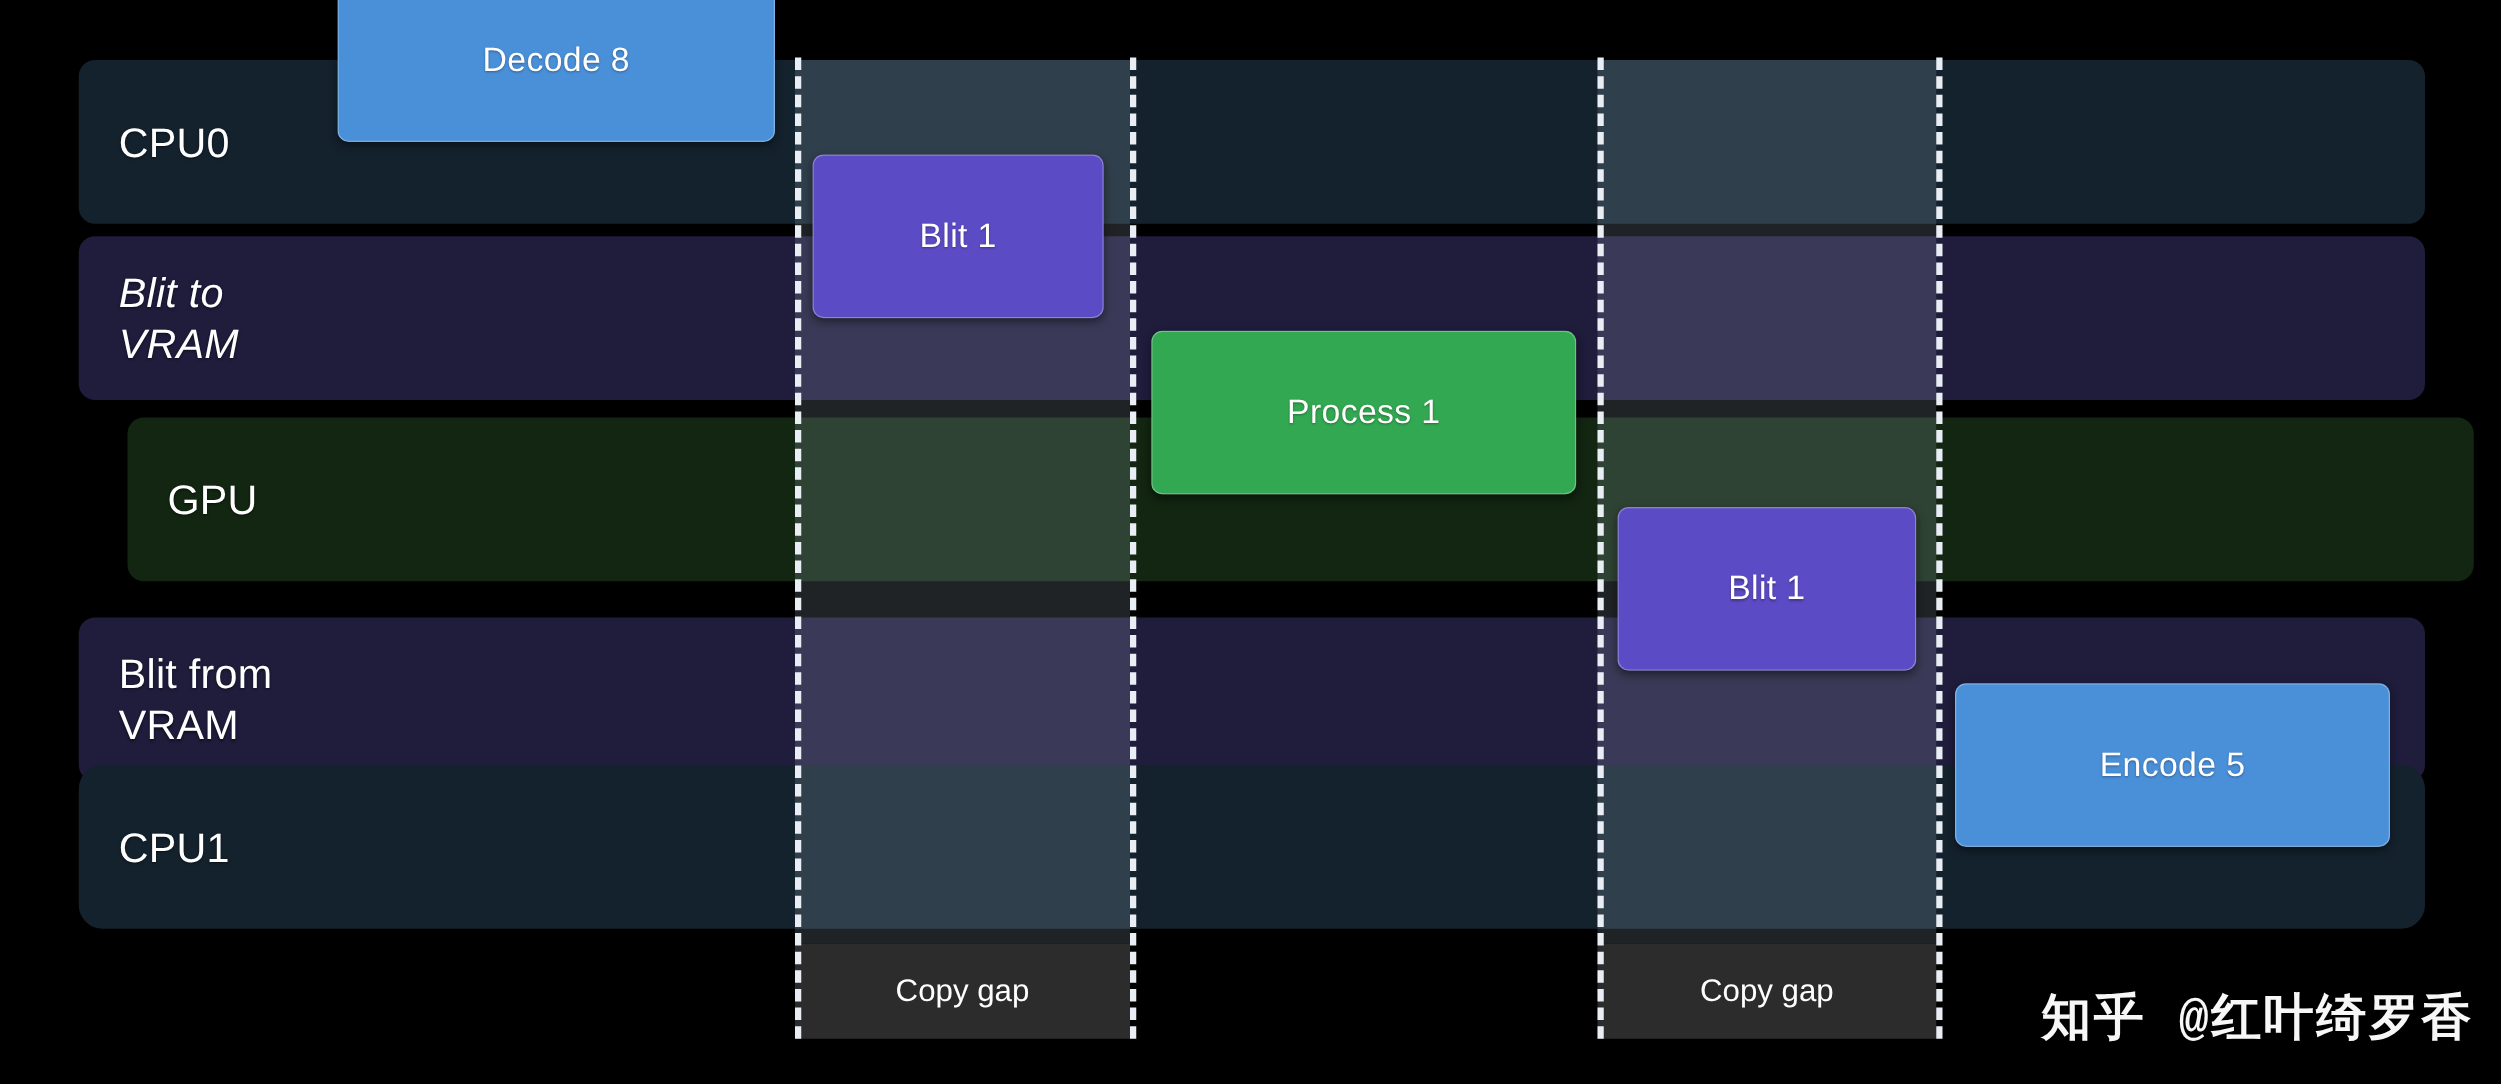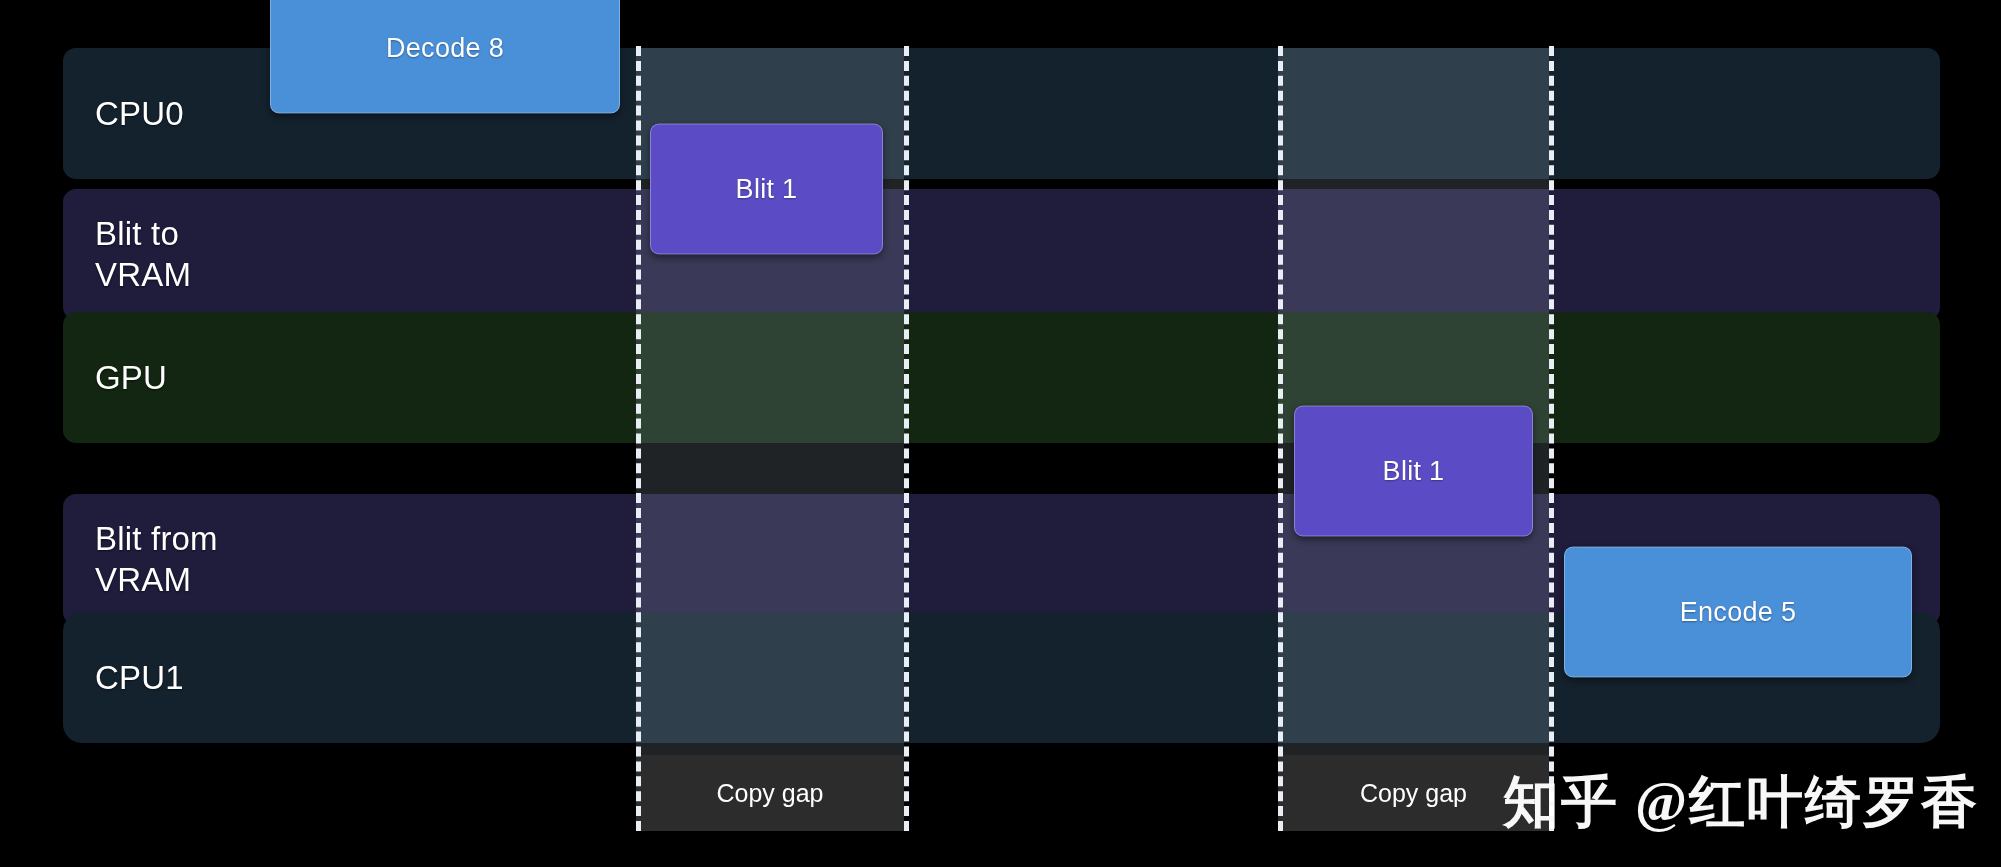--- a/index.html
+++ b/index.html
@@ -107,44 +107,44 @@
   .blk-blue   { background: #4a90d9; }
   .blk-purple { background: #5b4cc6; }
   .blk-green  { background: #33a852; }
 
   
   #watermark {
     position: absolute;
     right: 22px;
     bottom: 26px;
     color: #ffffff;
-    font-size: 56px;
+    font-size: 40px;
     font-weight: 700;
     letter-spacing: 2px;
     white-space: nowrap;
     z-index: 20;
     opacity: .97;
-    font-family: Liberation Serif, serif;
+    font-family: Liberation Mono, monospace;
   }
 </style>
 </head>
 <body>
 
 <div id="stage">
 
   <div class="row row-cpu" style="top:48px;">
     <div class="row-label">CPU0</div>
   </div>
 
-  <div class="row row-blit" style="top:189px;">
+  <div class="row row-blit" style="top:189px;font-style:italic;">
     <div class="row-label">Blit to
 VRAM</div>
   </div>
 
-  <div class="row row-gpu" style="top:312px;">
+  <div class="row row-gpu" style="top:334px;margin-left:39px;">
     <div class="row-label">GPU</div>
   </div>
 
   <div class="row row-blit" style="top:494px;">
     <div class="row-label">Blit from
  VRAM</div>
   </div>
 
   <div class="row row-cpu" style="top:612px;border-radius:19px;">
     <div class="row-label">CPU1</div>
@@ -154,20 +154,23 @@
   <div class="gap-band" style="left:1278px; width:271px;"></div>
 
   <div class="block blk-blue" style="left:270px;  width:350px; top:48px;  height:131px;">
     <span class="inner">Decode 8</span>
   </div>
 
   <div class="block blk-purple" style="left:650px;  width:233px; top:189px; height:131px;">
     <span class="inner">Blit 1</span>
   </div>
 
+  <div class="block blk-green" style="left:921px;  width:340px; top:330px; height:131px;">
+    <span class="inner">Process 1</span>
+  </div>
 
   <div class="block blk-purple" style="left:1294px; width:239px; top:471px; height:131px;">
     <span class="inner">Blit 1</span>
   </div>
 
   <div class="block blk-blue" style="left:1564px; width:348px; top:612px; height:131px;">
     <span class="inner">Encode 5</span>
   </div>
 
   <div class="gap-foot" style="left:636px; width:268px;">

